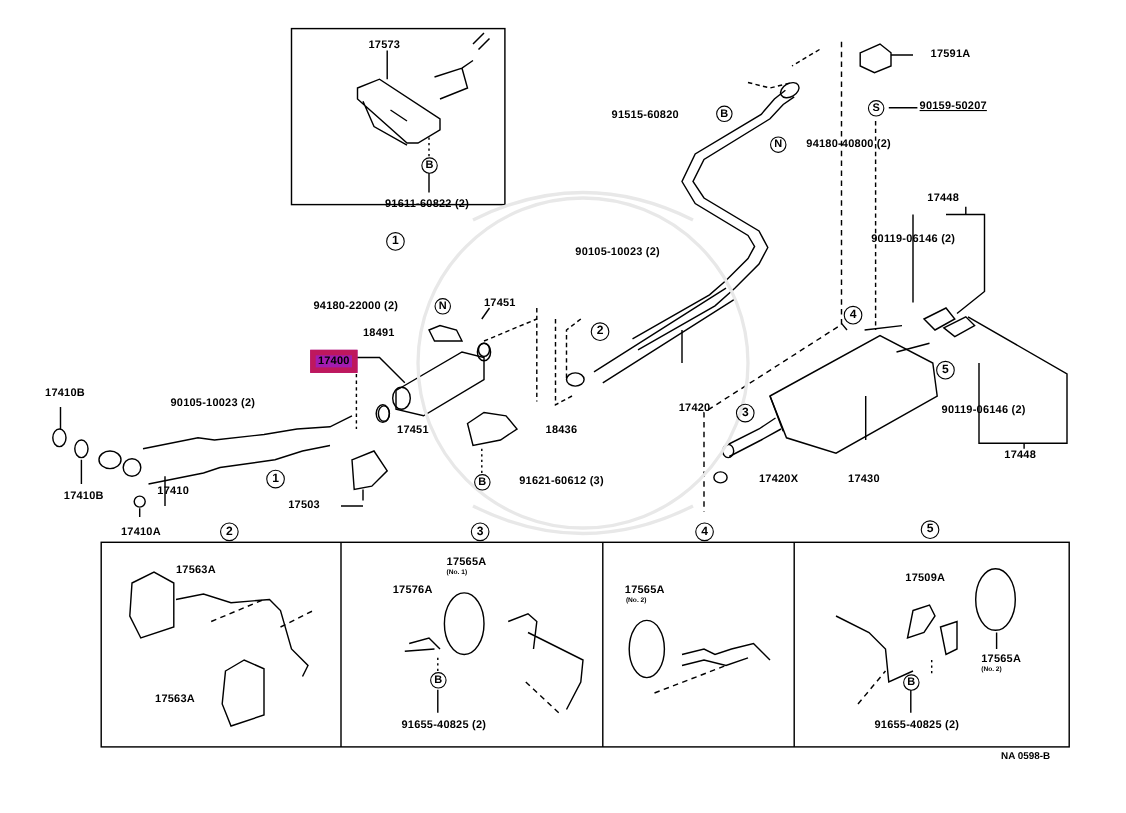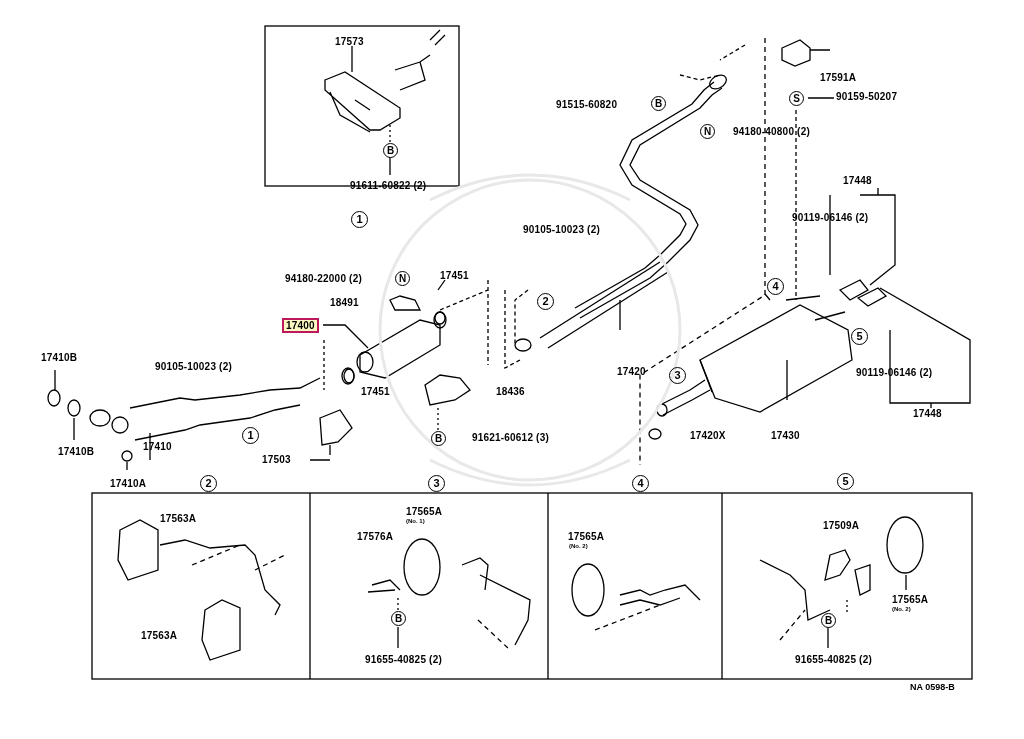--- a/index.html
+++ b/index.html
@@ -5,21 +5,21 @@
   html, body { margin:0; padding:0; background:#fff; }
   body { width:1024px; height:739px; position:relative; overflow:hidden;
          font-family:"Liberation Sans", sans-serif; color:#000; }
   svg { position:absolute; left:0; top:0; }
   .lbl { position:absolute; font-size:10px; font-weight:bold; white-space:nowrap; letter-spacing:0.2px; }
   .sub { position:absolute; font-size:6px; font-weight:bold; white-space:nowrap; }
   .circ { position:absolute; width:15px; height:15px; border:1.5px solid #000; border-radius:50%;
           font-size:11px; font-weight:bold; text-align:center; line-height:15px; box-sizing:content-box; }
   .sym { position:absolute; width:13px; height:13px; border:1.5px solid #000; border-radius:50%;
          font-size:10px; font-weight:bold; text-align:center; line-height:13px; background:#fff; }
-  .hl { background:#fef9c3; border:2px solid #be185d; padding:0 2px; }
+  .hl { background:#a21caf; border:5px solid #be185d; padding:0 2px; }
   .code { position:absolute; font-size:9px; font-weight:bold; }
 </style>
 </head>
 <body>
 
 <svg width="1024" height="739" viewBox="0 0 1024 739">
   <g fill="none" stroke="#000" stroke-width="1.3">
 
     <rect x="265" y="26" width="194" height="160"></rect>
 
@@ -121,25 +121,25 @@
     <circle cx="530" cy="330" r="150"></circle>
     <path d="M430 200 Q530 150 630 200 M430 460 Q530 510 630 460"></path>
   </g>
 </svg>
 
 <div class="lbl" style="left:335px;top:36px;">17573</div>
 <div class="sym" style="left:383px;top:143px;">B</div>
 <div class="lbl" style="left:350px;top:180px;">91611-60822 (2)</div>
 <div class="circ" style="left:351px;top:211px;">1</div>
 
-<div class="lbl" style="left:820px;top:44px;margin-top:28px;">17591A</div>
+<div class="lbl" style="left:846px;top:44px;">17591A</div>
 <div class="lbl" style="left:556px;top:99px;">91515-60820</div>
 <div class="sym" style="left:651px;top:96px;">B</div>
 <div class="sym" style="left:789px;top:91px;">S</div>
-<div class="lbl" style="left:836px;top:91px;">90159-50207</div>
+<div class="lbl" style="left:836px;top:91px;text-decoration:underline;">90159-50207</div>
 <div class="sym" style="left:700px;top:124px;">N</div>
 <div class="lbl" style="left:733px;top:126px;">94180-40800 (2)</div>
 
 <div class="lbl" style="left:843px;top:175px;">17448</div>
 <div class="lbl" style="left:792px;top:212px;">90119-06146 (2)</div>
 
 <div class="lbl" style="left:523px;top:224px;">90105-10023 (2)</div>
 <div class="lbl" style="left:285px;top:273px;">94180-22000 (2)</div>
 <div class="sym" style="left:395px;top:271px;">N</div>
 <div class="lbl" style="left:440px;top:270px;">17451</div>

